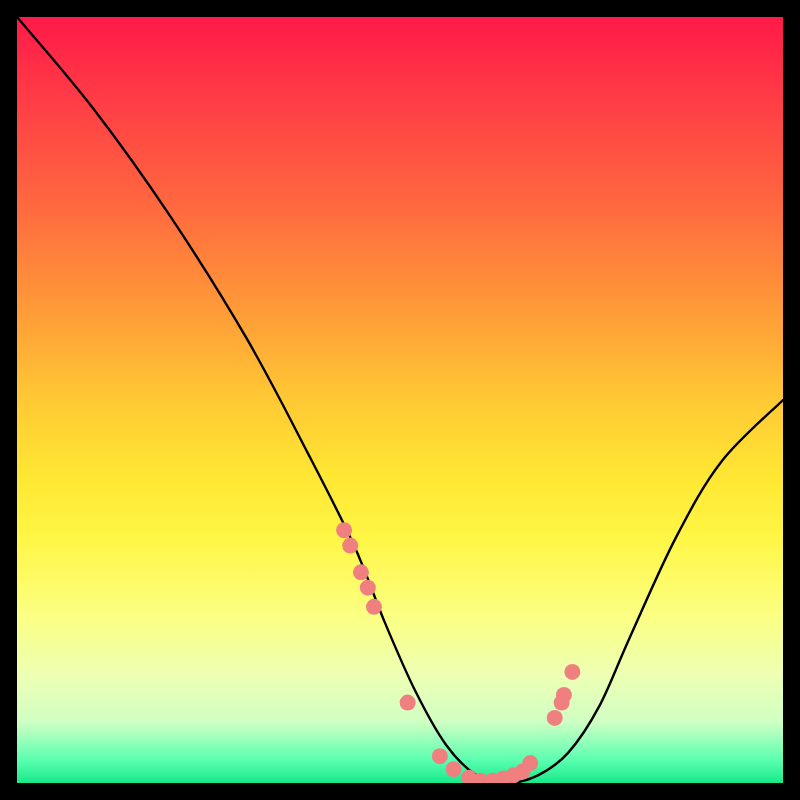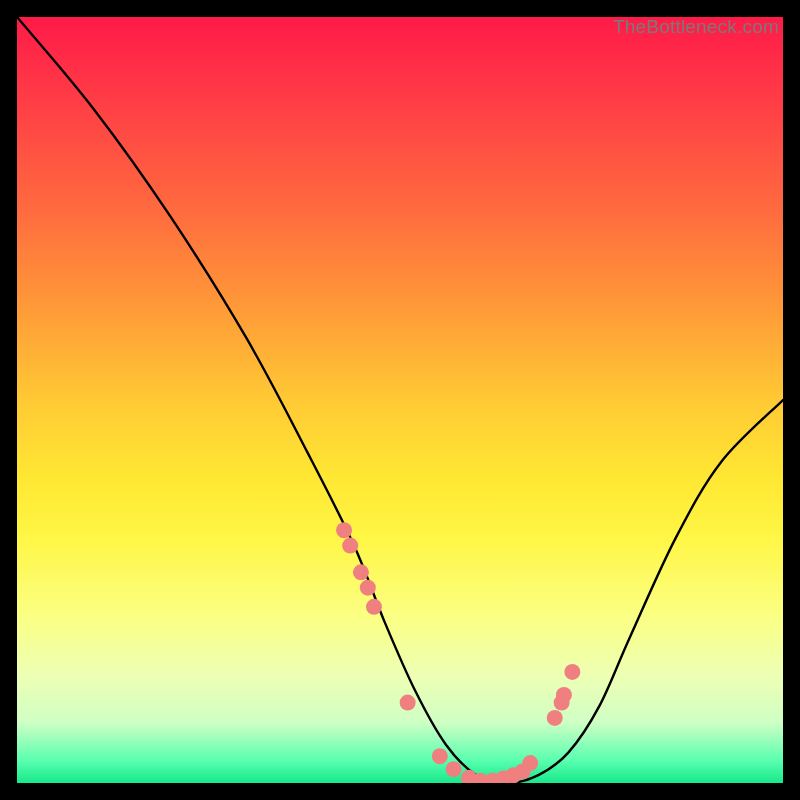--- a/index.html
+++ b/index.html
@@ -49,21 +49,20 @@
     top: 0;
     width: 766px;
     height: 766px;
   }
 </style>
 </head>
 <body>
 
 <div class="frame">
   <div class="plot-area">
-    <div class="watermark">TheBottleneck.com</div>
     <svg class="curve" viewBox="0 0 766 766" preserveAspectRatio="none">
       <path id="curve-path" fill="none" stroke="#000" stroke-width="2.4" stroke-linecap="round" d="M 0.00 0.00 C 12.77 15.32, 51.07 58.73, 76.60 91.92 C 102.13 125.11, 127.67 160.86, 153.20 199.16 C 178.73 237.46, 206.82 282.14, 229.80 321.72 C 252.78 361.30, 273.21 402.15, 291.08 436.62 C 308.95 471.09, 324.27 500.45, 337.04 528.54 C 349.81 556.63, 357.47 580.88, 367.68 605.14 C 377.89 629.40, 388.11 653.65, 398.32 674.08 C 408.53 694.51, 418.75 713.66, 428.96 727.70 C 439.17 741.74, 449.39 751.96, 459.60 758.34 C 469.81 764.72, 480.03 766.00, 490.24 766.00 C 500.45 766.00, 510.67 763.45, 520.88 758.34 C 531.09 753.23, 541.31 746.85, 551.52 735.36 C 561.73 723.87, 571.95 708.55, 582.16 689.40 C 592.37 670.25, 600.03 648.55, 612.80 620.46 C 625.57 592.37, 643.44 550.24, 658.76 520.88 C 674.08 491.52, 686.85 467.26, 704.72 444.28 C 722.59 421.30, 755.79 393.21, 766.00 383.00"></path>
       <g id="dots-group">
           <circle cx="327.08" cy="513.22" r="8" fill="#f08080"></circle>
           <circle cx="333.21" cy="528.54" r="8" fill="#f08080"></circle>
           <circle cx="343.93" cy="555.35" r="8" fill="#f08080"></circle>
           <circle cx="350.83" cy="570.67" r="8" fill="#f08080"></circle>
           <circle cx="356.96" cy="589.82" r="8" fill="#f08080"></circle>
           <circle cx="390.66" cy="685.57" r="8" fill="#f08080"></circle>
           <circle cx="422.83" cy="739.19" r="8" fill="#f08080"></circle>

